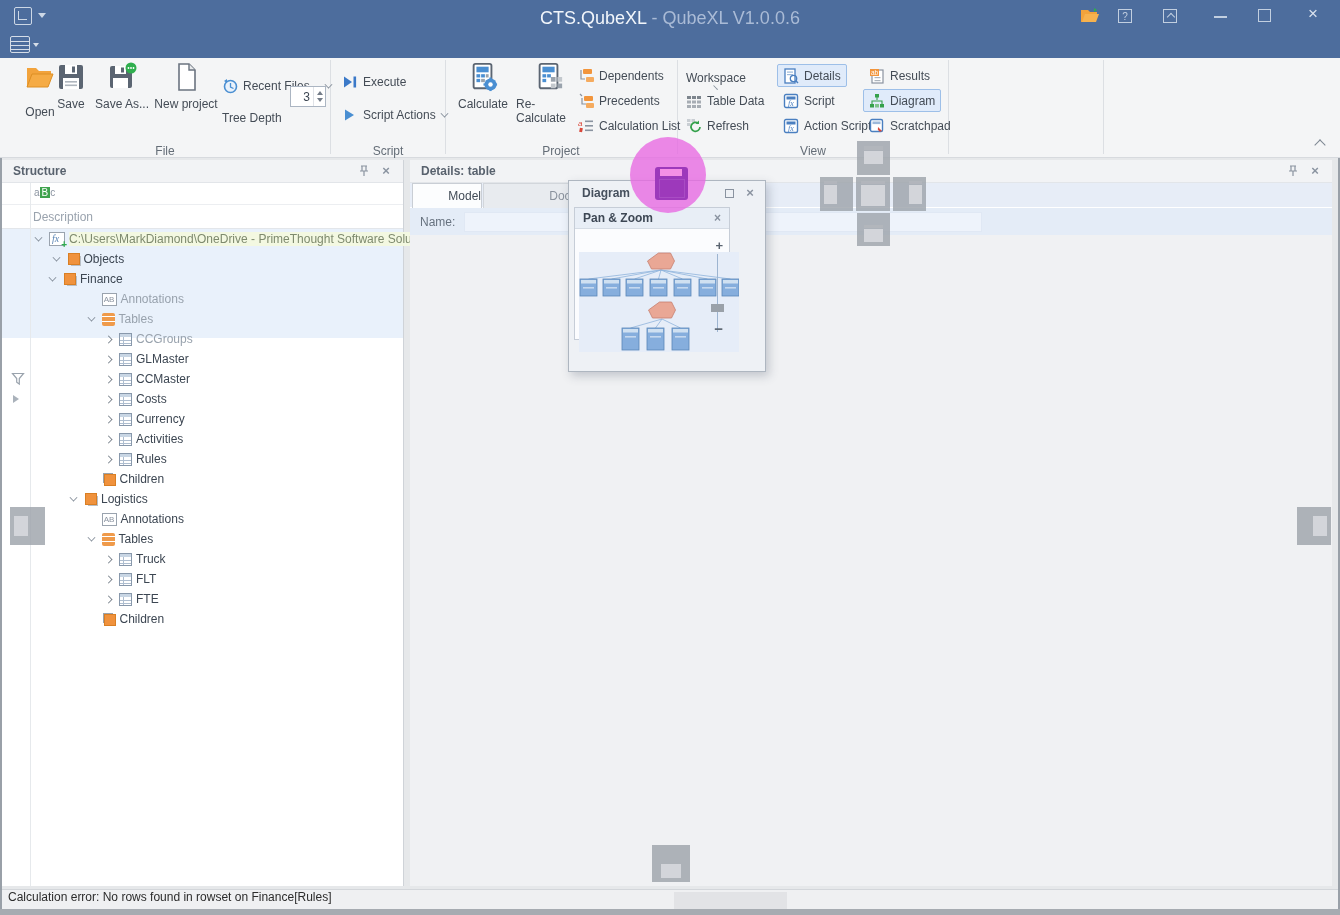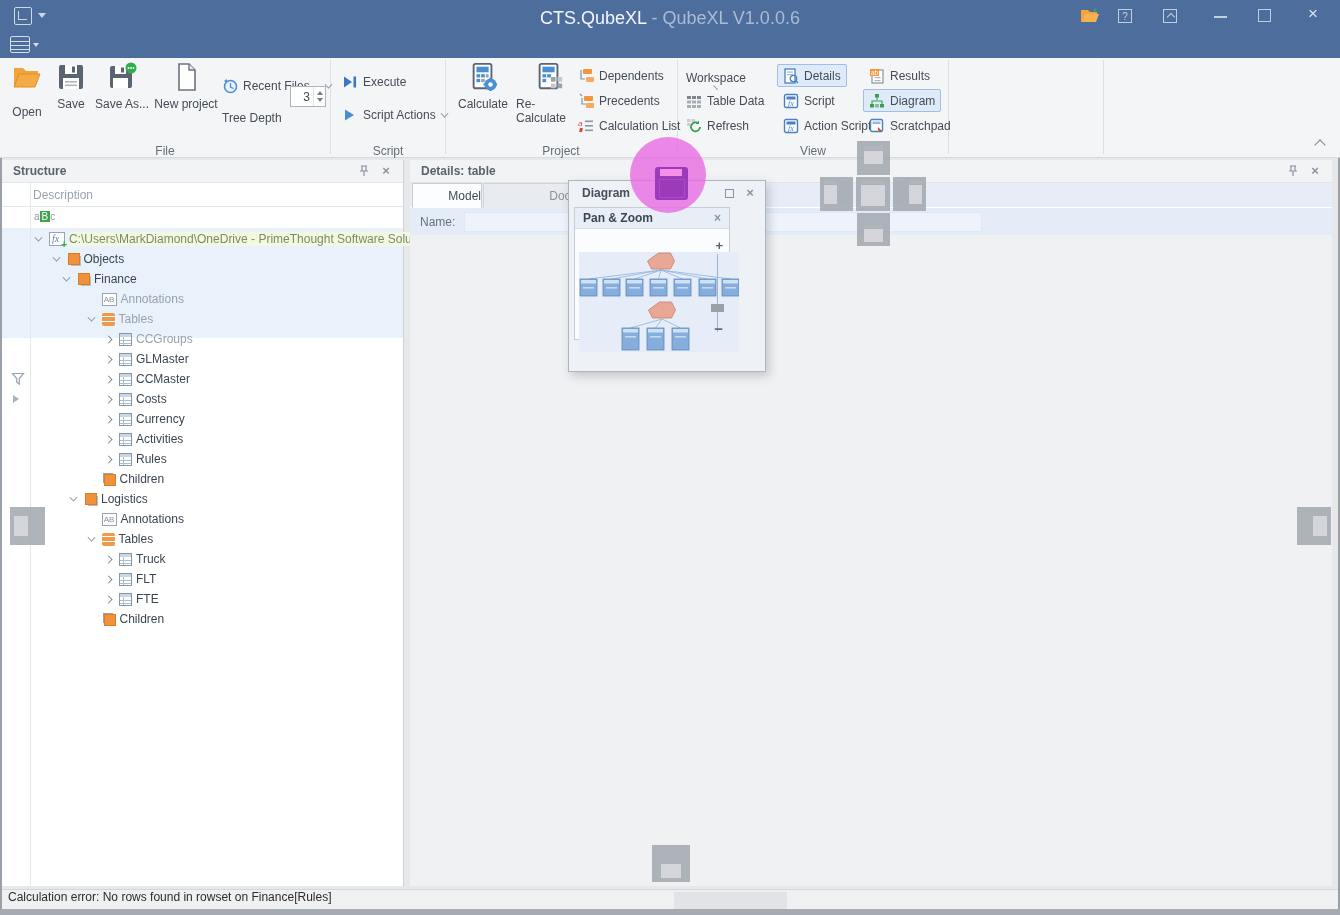--- a/index.html
+++ b/index.html
@@ -167,21 +167,21 @@
     </div>
   </div>
 
   <div id="ribbon">
     <span class="rsep" style="left:330px"></span>
     <span class="rsep" style="left:445px"></span>
     <span class="rsep" style="left:677px"></span>
     <span class="rsep" style="left:948px"></span>
     <span class="rsep" style="left:1103px"></span>
 
-    <div class="bigbtn" style="left:5px;width:44px;gap:13px;">
+    <div class="bigbtn" style="left:18px;width:44px;gap:13px;">
       <svg viewBox="0 0 30 30">
           <path d="M2 6h9l3 3h12v3H8l-4 13H2z" fill="#f2a33c"></path>
           <path d="M7 12h21l-5 13H2z" fill="#f5ab45" stroke="#dd8f24"></path>
         </svg>
       <span>Open</span>
     </div>
     <div class="bigbtn" style="left:51px;width:40px;">
       <svg viewBox="0 0 30 30">
           <rect x="3" y="3" width="24" height="24" rx="2" fill="#5b6572"></rect>
           <rect x="9" y="3" width="12" height="9" fill="#fff"></rect>
@@ -412,45 +412,45 @@
   <div id="structure" class="panel">
     <div class="phead">
       <span>Structure</span>
       <span class="ptools">
         <svg class="pinic" viewBox="0 0 14 14">
             <path d="M4 2h6M5 2v5M9 2v5M3 7h8M7 7v5" stroke="#8a93a0" stroke-width="1.2" fill="none"></path>
           </svg>
         <span class="xic">×</span>
       </span>
     </div>
+    <div id="filterrow">
+      <span id="abc">a<b>B</b>c</span>
+    </div>
     <div id="colhdr">
       <span class="desc">Description</span>
-    </div>
-    <div id="filterrow">
-      <span id="abc">a<b>B</b>c</span>
     </div>
     <div id="tree">
         <div class="trow band" style="padding-left: 30px;">
           <span class="cvs">
             <span class="cv cv-d"></span>
           </span>
           <span class="ti ti-fx">
             <i>fx</i>
             <b>+</b>
           </span>
           <span class="lbl hl">C:\Users\MarkDiamond\OneDrive - PrimeThought Software Solution...</span>
         </div>
         <div class="trow band" style="padding-left: 47.5px;">
           <span class="cvs">
             <span class="cv cv-d"></span>
           </span>
           <span class="ti ti-cube"></span>
           <span class="lbl">Objects</span>
         </div>
-        <div class="trow band" style="padding-left: 58px;">
+        <div class="trow band" style="padding-left: 44px;">
           <span class="cvs">
             <span class="cv cv-d"></span>
           </span>
           <span class="ti ti-cube"></span>
           <span class="lbl">Finance</span>
         </div>
         <div class="trow band" style="padding-left: 82.5px;">
           <span class="cvs"></span>
           <span class="ti ti-ab">AB</span>
           <span class="lbl muted">Annotations</span>

